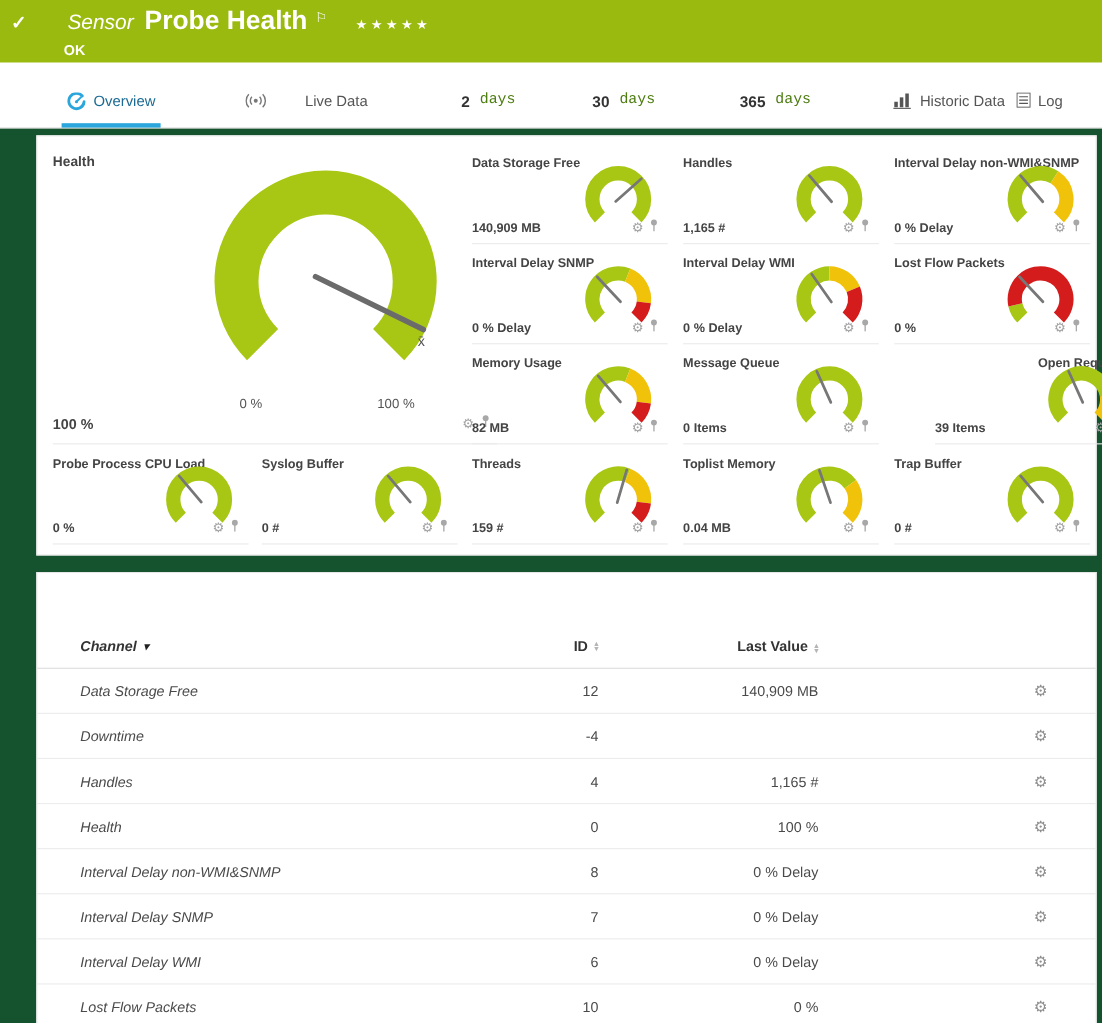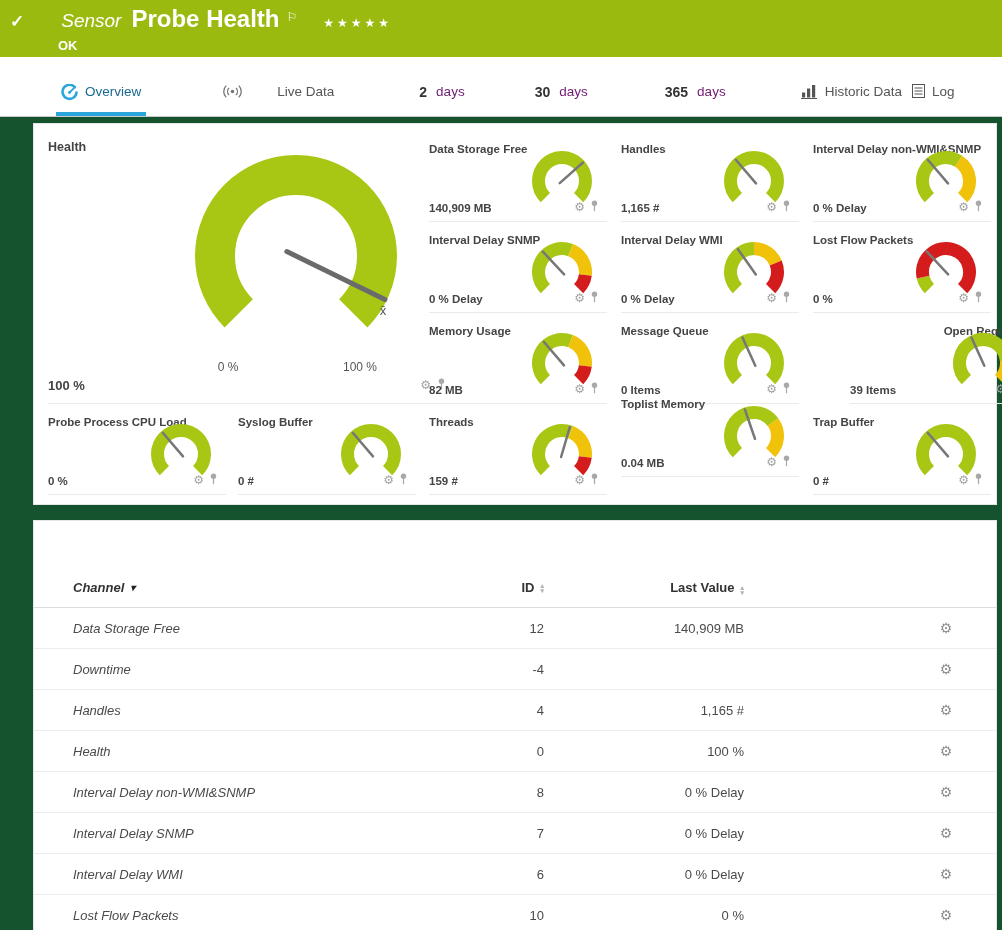--- a/index.html
+++ b/index.html
@@ -14,21 +14,21 @@
   .obj-title{font-weight:bold;font-size:24px;}
   .flag{font-size:12px;margin-left:7px;position:relative;top:-6px;cursor:pointer;}
   .stars{font-size:12px;letter-spacing:3px;margin-left:26px;cursor:pointer;}
   .status{font-weight:bold;font-size:13px;margin:5px 0 0 48px;}
 
   
   .tabbar{background:#fff;height:60px;padding:27px 0 0 56px;display:flex;align-items:stretch;border-bottom:1px solid #c9c9c9;width:1002px;}
   .tab{display:flex;align-items:flex-start;gap:7px;padding:0 5px;font-size:13.5px;color:#555;cursor:pointer;white-space:nowrap;}
   .tab.active{border-bottom:4px solid #2aa6dc;color:#1b6a93;}
   .tab-num{font-weight:bold;color:#333;font-size:14px;margin-right:2px;}
-  .tab-label.dim{color:#701a75;}
+  .tab-label.dim{color:#4d7c0f;font-family:Liberation Mono, monospace;}
   .tab-icon{display:inline-flex;align-items:center;}
 
   
   .content{position:absolute;left:0;top:117px;width:1002px;height:813px;background:#14532d;overflow:hidden;}
   .panel{position:absolute;background:#fff;border:1px solid #e6e6e6;}
   .gauges-panel{left:33px;top:6px;width:964px;height:382px;}
   .table-panel{left:33px;top:403px;width:964px;height:520px;}
 
   
   .health-cell{position:absolute;left:14px;top:8px;width:404px;height:272px;border-bottom:1px solid #eaeaea;}
@@ -340,21 +340,21 @@
             </svg></div>
           <div class="gc-value">159 #</div>
           <div class="gc-icons">
             <span class="gear-glyph">⚙</span>
             <span><svg width="9" height="12" viewBox="0 0 9 12">
                 <circle cx="4.5" cy="3.2" r="2.7" fill="#a8a8a8"></circle>
                 <rect x="3.9" y="5.2" width="1.2" height="6" fill="#a8a8a8"></rect>
               </svg></span>
           </div>
         </div>
-        <div class="gauge-cell" style="left: 587px; top: 269px;">
+        <div class="gauge-cell" style="left: 587px; top: 287px;">
           <div class="gc-title">Toplist Memory</div>
           <div class="gc-svg"><svg width="62" height="62" viewBox="0 0 62 62">
               <path d="M 14.38 47.62 A 23.5 23.5 0 1 1 50.01 17.19" fill="none" stroke="#a8c714" stroke-width="13"></path>
               <path d="M 50.01 17.19 A 23.5 23.5 0 0 1 47.62 47.62" fill="none" stroke="#f0c20a" stroke-width="13"></path>
               <line x1="32.0" y1="33.9" x2="21.9" y2="4.5" stroke="#777" stroke-width="2.5" stroke-linecap="round"></line>
             </svg></div>
           <div class="gc-value">0.04 MB</div>
           <div class="gc-icons">
             <span class="gear-glyph">⚙</span>
             <span><svg width="9" height="12" viewBox="0 0 9 12">

